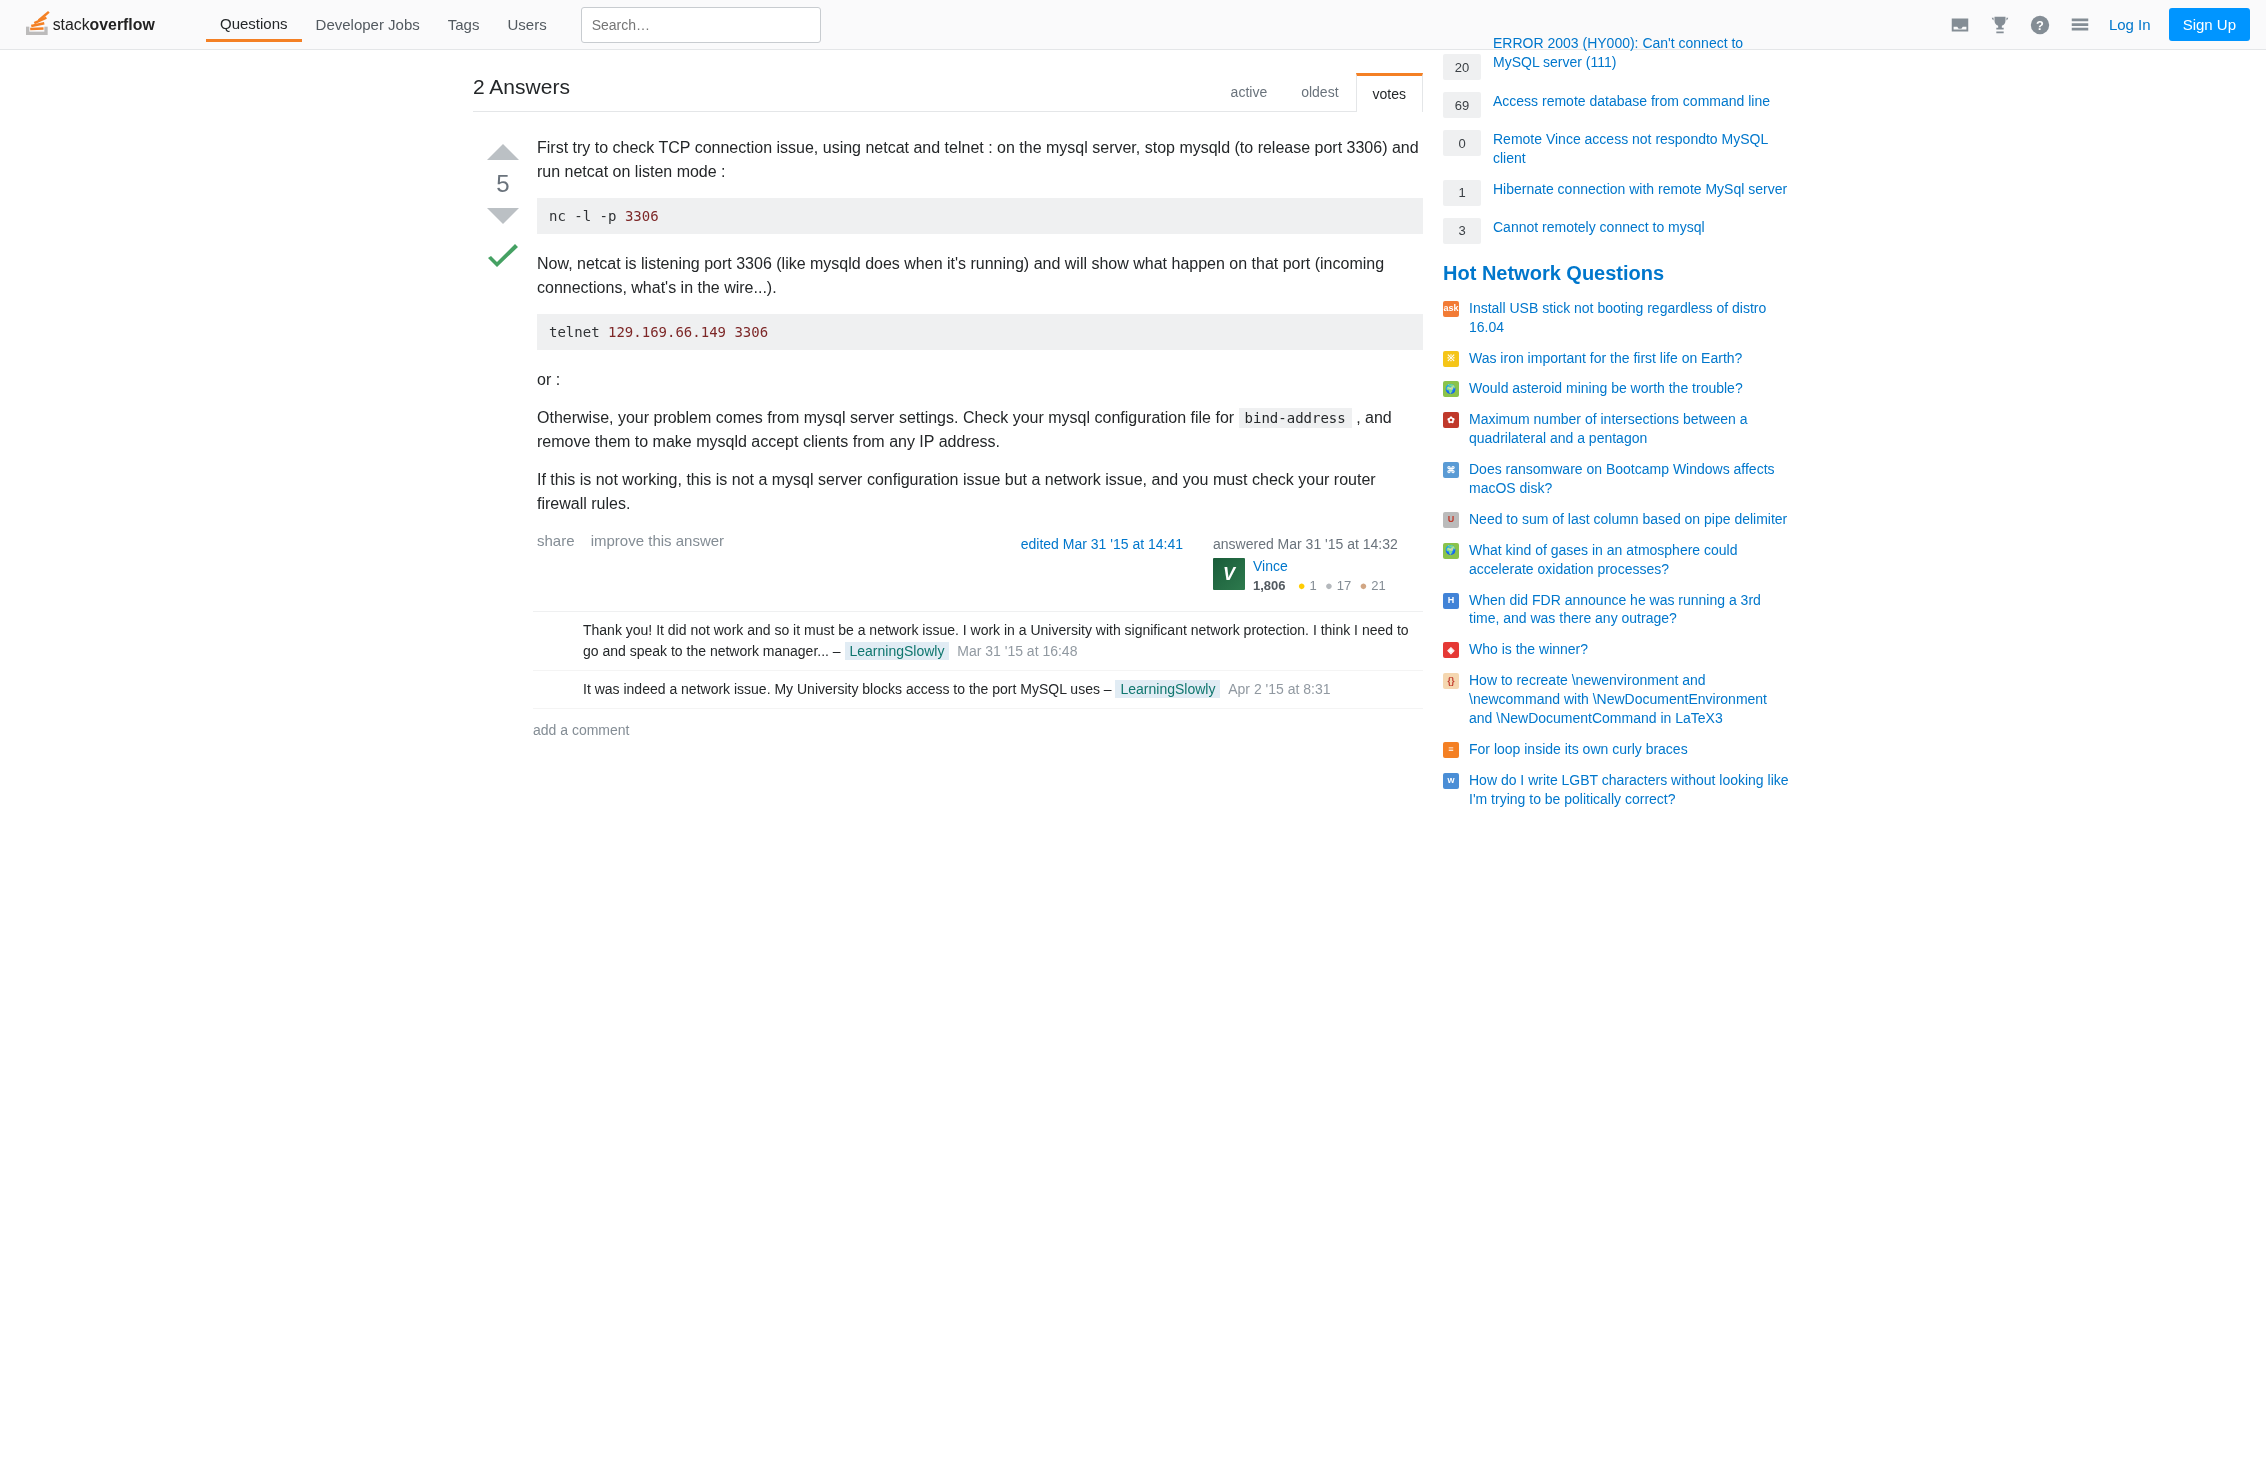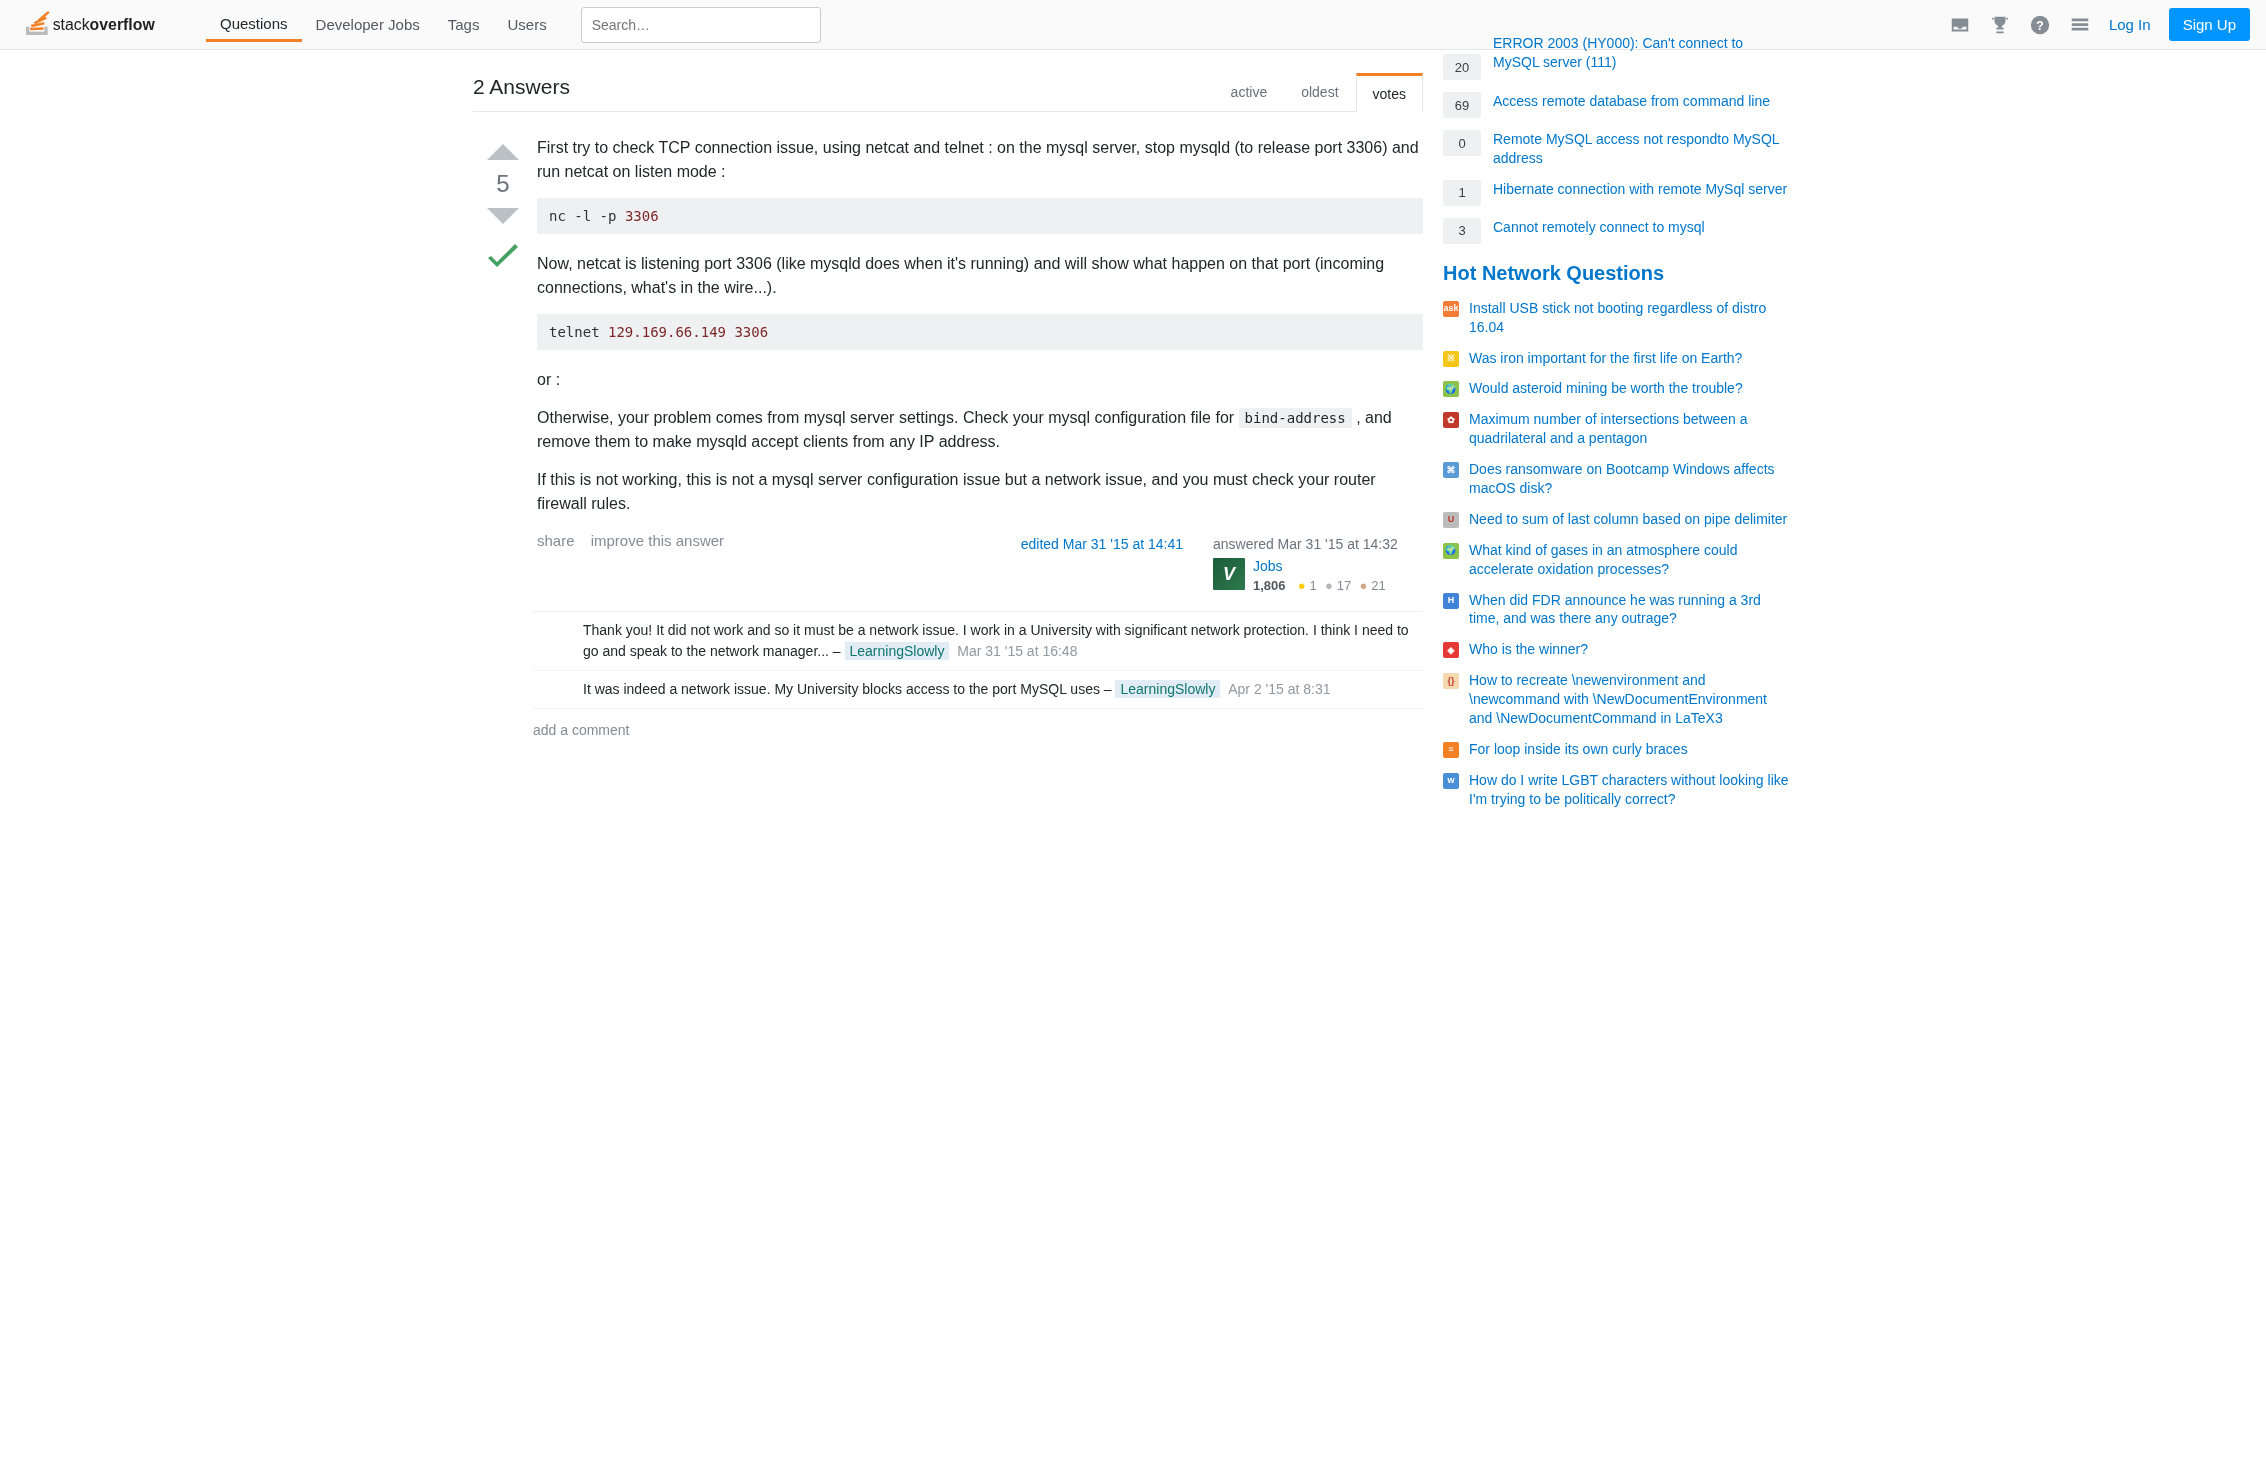--- a/index.html
+++ b/index.html
@@ -183,21 +183,21 @@
           <div class="links">
             <a>share</a>
             <a>improve this answer</a>
           </div>
           <div class="edit-info">edited Mar 31 '15 at 14:41</div>
           <div class="usercard">
             <div class="action">answered Mar 31 '15 at 14:32</div>
             <div class="u-body">
               <div class="avatar">V</div>
               <div class="u-details">
-                <a class="u-name">Jobs</a>
+                <a class="u-name">Vince</a>
                 <span class="u-rep">1,806</span>
                 <span class="badges">
                   <span class="b-gold">●</span><span class="b-count">1</span>
                   <span class="b-silver">●</span><span class="b-count">17</span>
                   <span class="b-bronze">●</span><span class="b-count">21</span>
                 </span>
               </div>
             </div>
           </div>
         </div>
@@ -226,21 +226,21 @@
         <div class="related-item">
           <div class="score">20</div>
           <a style="margin-top: -20px; overflow: hidden;">ERROR 2003 (HY000): Can't connect to MySQL server (111)</a>
         </div>
         <div class="related-item">
           <div class="score">69</div>
           <a>Access remote database from command line</a>
         </div>
         <div class="related-item">
           <div class="score">0</div>
-          <a>Remote MySQL access not respondto MySQL address</a>
+          <a>Remote Vince access not respondto MySQL client</a>
         </div>
         <div class="related-item">
           <div class="score">1</div>
           <a>Hibernate connection with remote MySql server</a>
         </div>
         <div class="related-item">
           <div class="score">3</div>
           <a>Cannot remotely connect to mysql</a>
         </div>
       </div>

